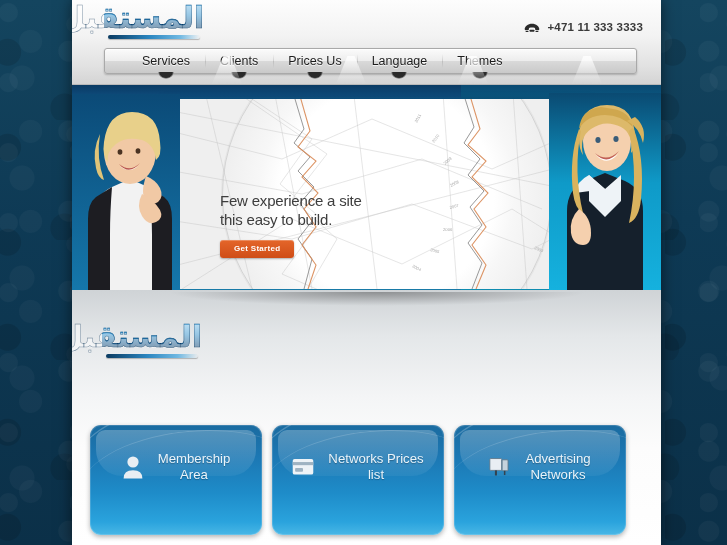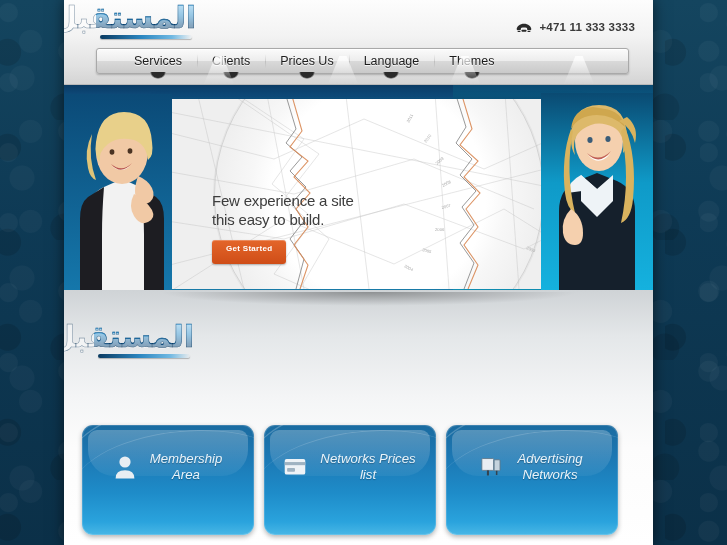--- a/index.html
+++ b/index.html
@@ -20,21 +20,21 @@
       radial-gradient(circle at 86% 64%, rgba(255,255,255,.035) 0 10px, transparent 11px),
       radial-gradient(circle at 22% 78%, rgba(255,255,255,.03) 0 12px, transparent 13px),
       radial-gradient(circle at 54% 90%, rgba(0,0,0,.10) 0 14px, transparent 15px),
       radial-gradient(circle at 8% 55%, rgba(0,0,0,.12) 0 13px, transparent 14px),
       linear-gradient(180deg,#14455f 0%,#0e3a55 40%,#0b3048 100%);
     background-size: 70px 70px,90px 90px,110px 110px,80px 80px,100px 100px,120px 120px,95px 95px,100% 100%;
   }
 
   
   #site{
-    position:absolute; left:64px; top:0; width:589px; height:545px;
+    position:absolute; left:72px; top:0; width:589px; height:545px;
     overflow:hidden;
     box-shadow:0 0 14px rgba(0,0,0,.55);
   }
 
   
   #header{
     position:relative; height:85px;
     background:linear-gradient(180deg,#fdfdfd 0%,#f3f3f3 42%,#e2e2e2 78%,#d4d4d4 100%);
     border-bottom:1px solid #b9b9b9;
   }
@@ -142,21 +142,21 @@
   }
   #hero-panel svg.web{ position:absolute; left:0; top:0; width:100%; height:100%; }
 
   .hero-copy{ position:absolute; left:58px; top:92px; }
   .hero-copy h2{
     font-size:15px; font-weight:normal; color:#3d3d3d;
     line-height:19px; letter-spacing:-.2px;
   }
   .hero-btn{
     margin-top:11px; display:inline-block;
-    padding:4px 14px 11px;
+    padding:4px 14px 5px;
     background:linear-gradient(180deg,#e4662a 0%,#cf4d17 100%);
     border-radius:3px;
     color:#fff; font-size:8px; font-weight:bold;
     letter-spacing:.3px;
     box-shadow:0 1px 2px rgba(0,0,0,.3), inset 0 1px 0 rgba(255,255,255,.25);
     cursor:pointer;
   }
 
   
   .person{ position:absolute; }
@@ -176,21 +176,21 @@
 
   #intro{
     position:absolute; left:160px; top:30px; right:14px;
     font-size:15.2px; line-height:21px; color:#2a2a2a;
     letter-spacing:-.15px;
   }
 
   
   #cards{
     position:absolute; left:18px; right:16px; top:135px;
-    display:flex; gap:10px;font-style:italic;
+    display:flex; gap:10px;
   }
   .card{
     position:relative;
     width:172px; height:110px;
     border-radius:11px;
     background:linear-gradient(180deg,#1a6ba0 0%,#1c78b4 30%,#1e8cc9 62%,#2aa3dd 88%,#49b7e6 100%);
     box-shadow:0 2px 5px rgba(0,0,0,.30), inset 0 0 0 1px rgba(255,255,255,.16);
     overflow:hidden;
     cursor:pointer;
   }

